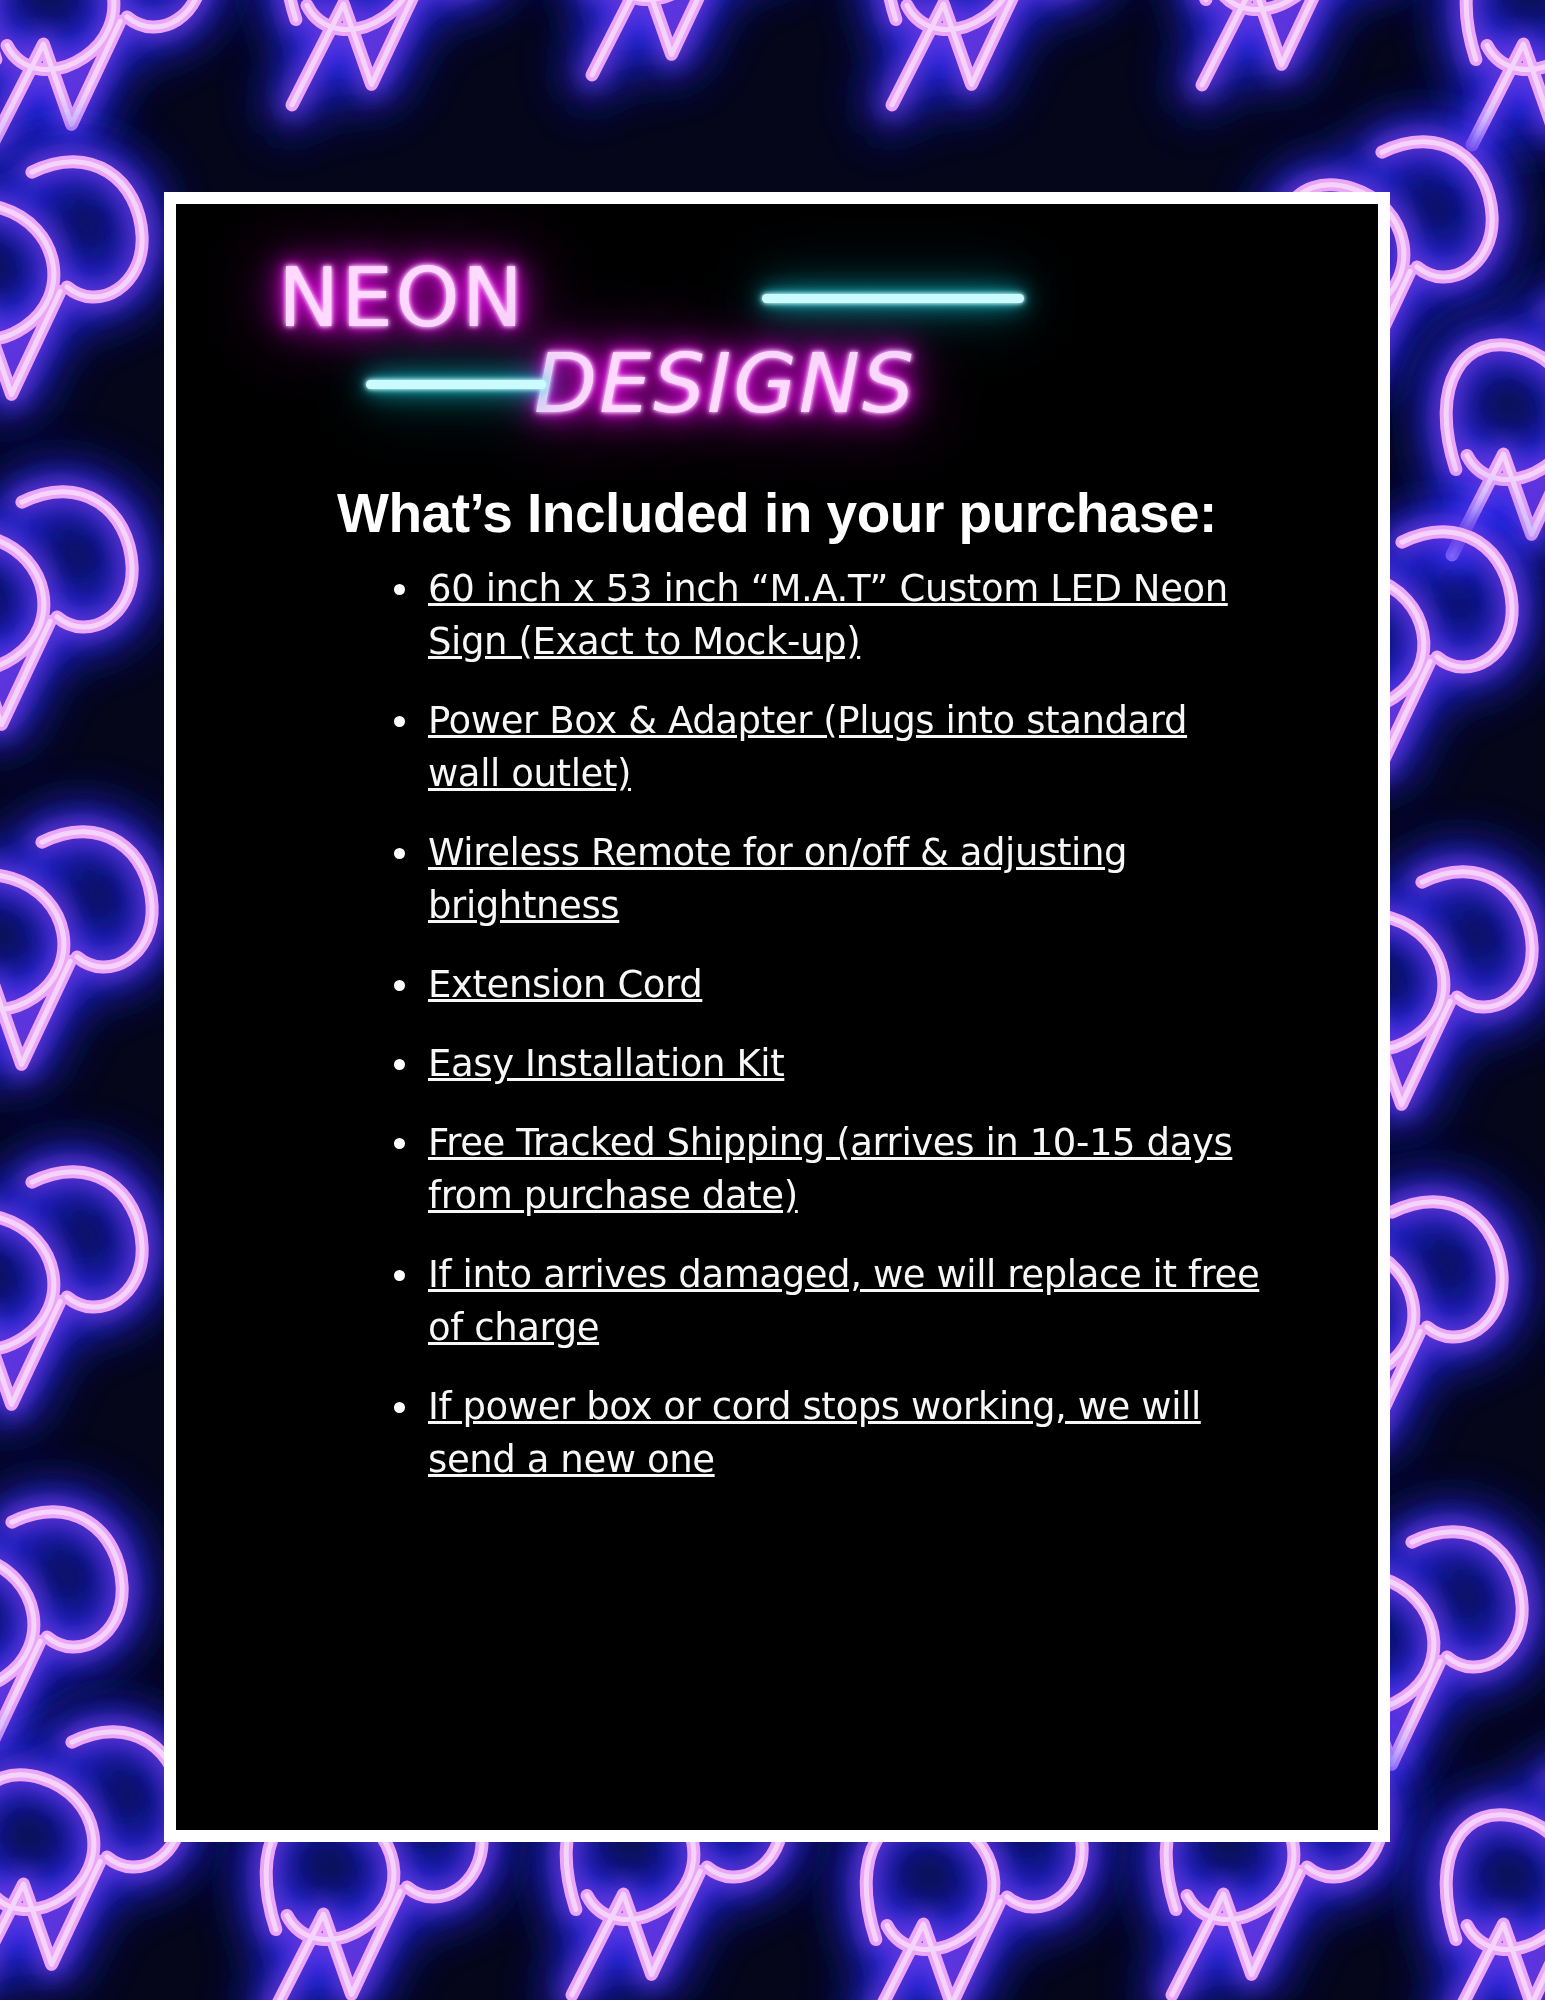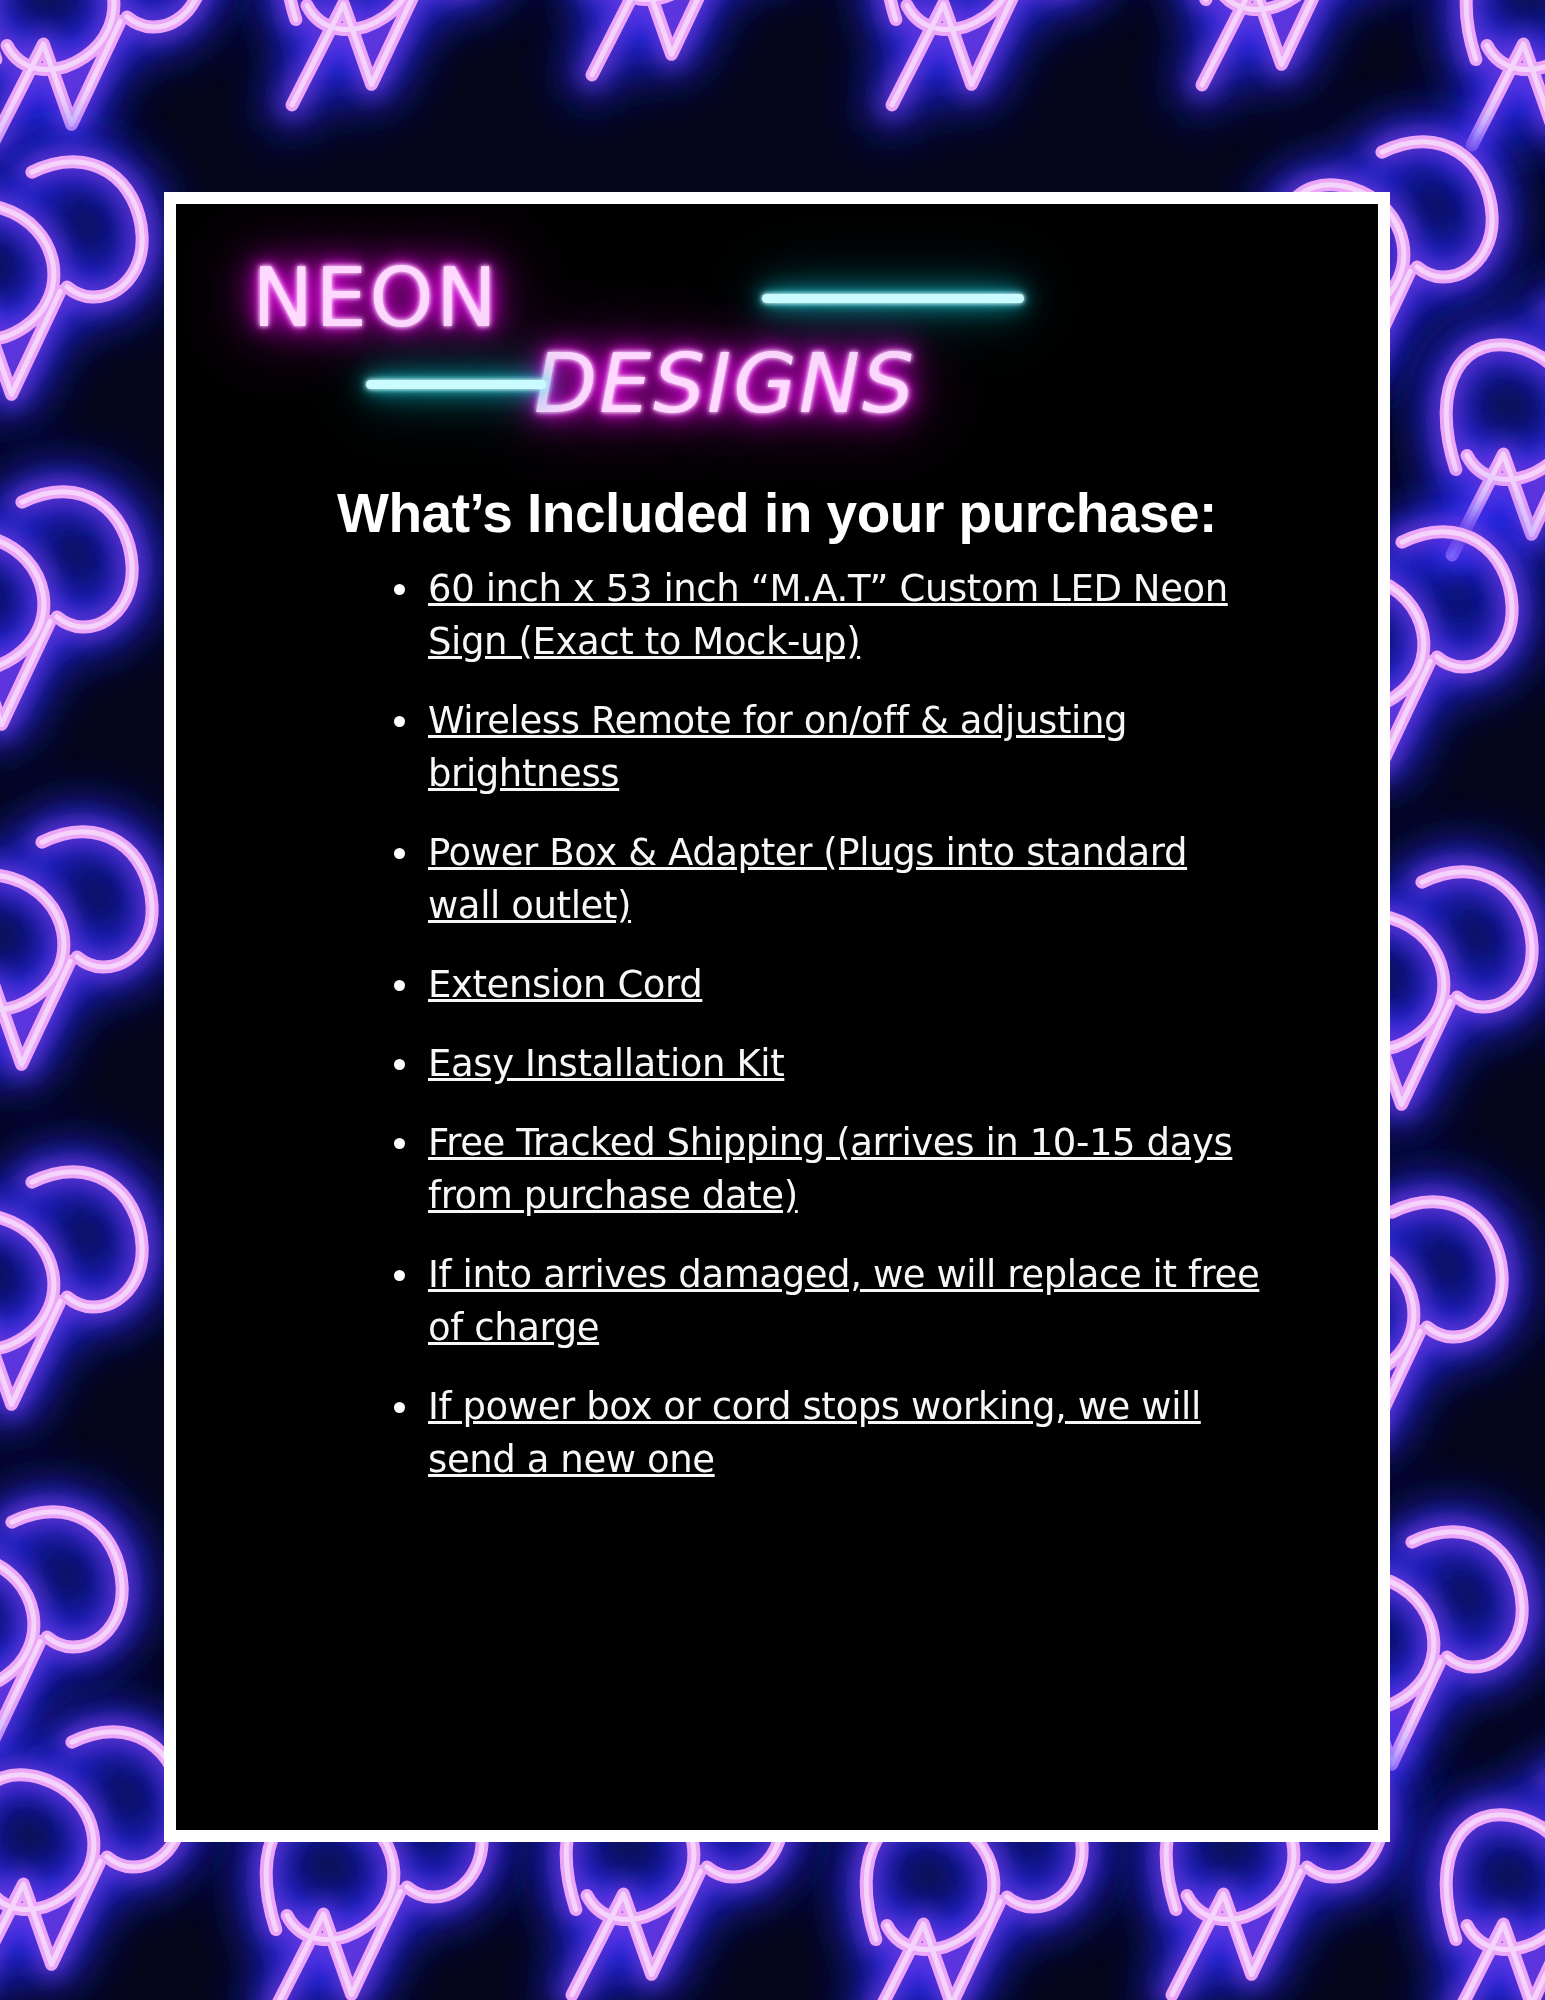--- a/index.html
+++ b/index.html
@@ -65,21 +65,21 @@
     text-shadow:
       0 0 4px #fff,
       0 0 9px #ff73ff,
       0 0 18px #ff00ff,
       0 0 34px #ff00ff,
       0 0 60px #c100c1,
       0 0 95px #8e008e;
   }
   #logo-neon {
     top:0;
-    padding-left:76px;
+    padding-left:102px;
     font-size:82px;
     line-height:92px;
   }
   #logo-designs {
     top:86px;
     padding-left:358px;
     font-size:82px;
     line-height:92px;
     font-style:italic;
   }
@@ -505,22 +505,22 @@
           <span class="logo-word">DESIGNS</span>
         </div>
         <div class="cyan-bar" id="cyan-top"></div>
         <div class="cyan-bar" id="cyan-bottom"></div>
       </div>
 
       <h1 id="heading">What’s Included in your purchase:</h1>
 
       <ul id="list">
         <li>60 inch x 53 inch “M.A.T” Custom LED Neon Sign (Exact to Mock-up)</li>
+        <li>Power Box &amp; Adapter (Plugs into standard wall outlet)</li>
         <li>Wireless Remote for on/off &amp; adjusting brightness</li>
-        <li>Power Box &amp; Adapter (Plugs into standard wall outlet)</li>
         <li>Extension Cord</li>
         <li>Easy Installation Kit</li>
         <li>Free Tracked Shipping (arrives in 10-15 days from purchase date)</li>
         <li>If into arrives damaged, we will replace it free of charge</li>
         <li>If power box or cord stops working, we will send a new one</li>
       </ul>
 
     </div>
   </div>
 

